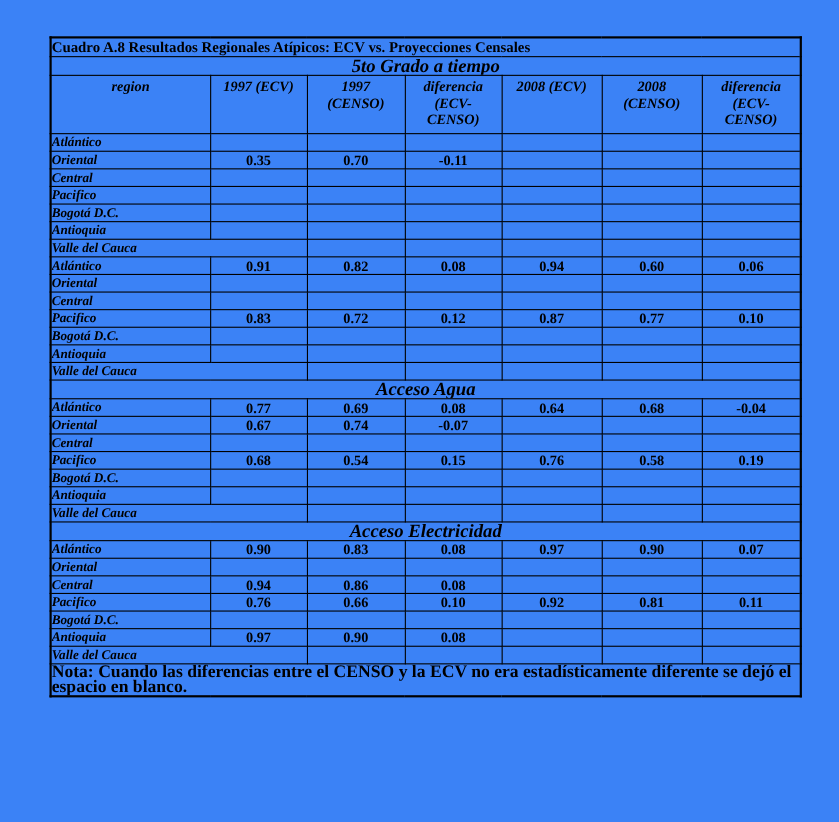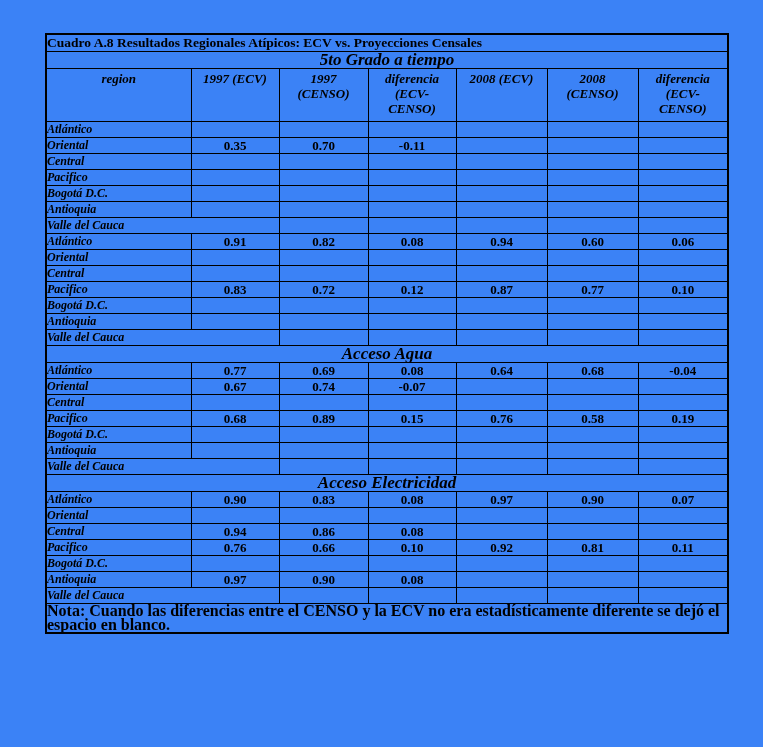--- a/index.html
+++ b/index.html
@@ -269,21 +269,21 @@
           <td class="val"></td>
           <td class="val"></td>
           <td class="val"></td>
           <td class="val"></td>
           <td class="val"></td>
           <td class="val"></td>
         </tr>
         <tr>
           <td class="region" colspan="1">Pacifico</td>
           <td class="val">0.68</td>
-          <td class="val">0.89</td>
+          <td class="val">0.54</td>
           <td class="val">0.15</td>
           <td class="val">0.76</td>
           <td class="val">0.58</td>
           <td class="val">0.19</td>
         </tr>
         <tr>
           <td class="region" colspan="1">Bogotá D.C.</td>
           <td class="val"></td>
           <td class="val"></td>
           <td class="val"></td>

